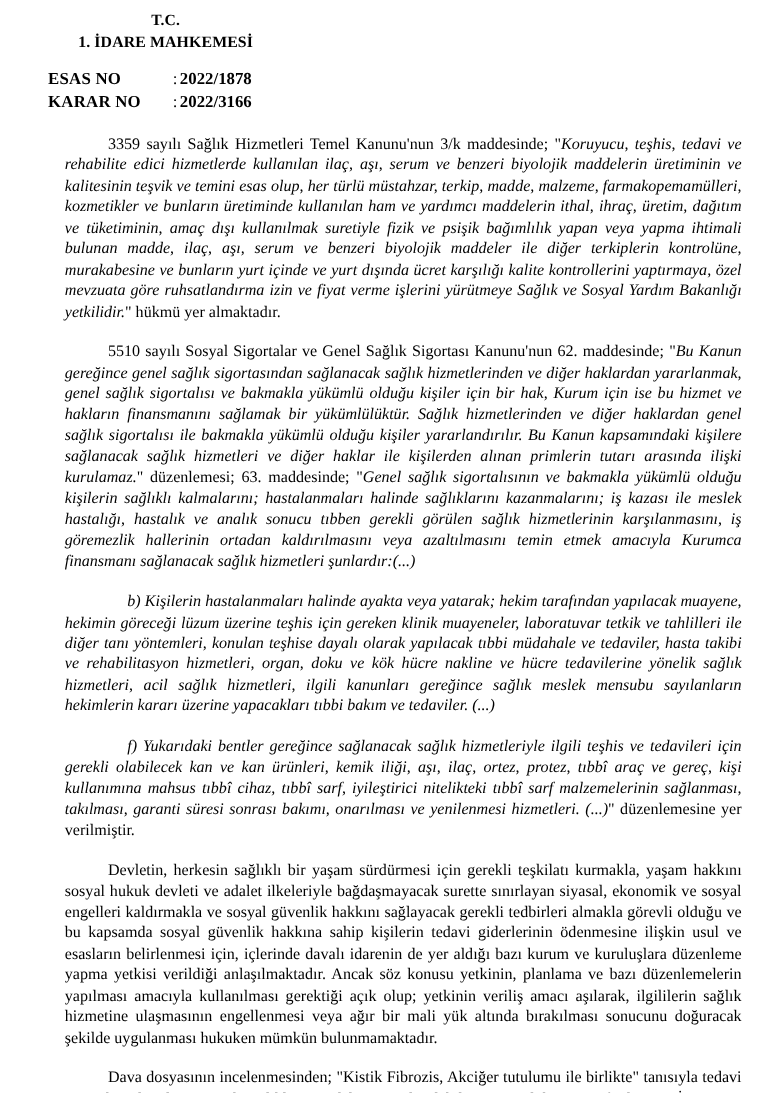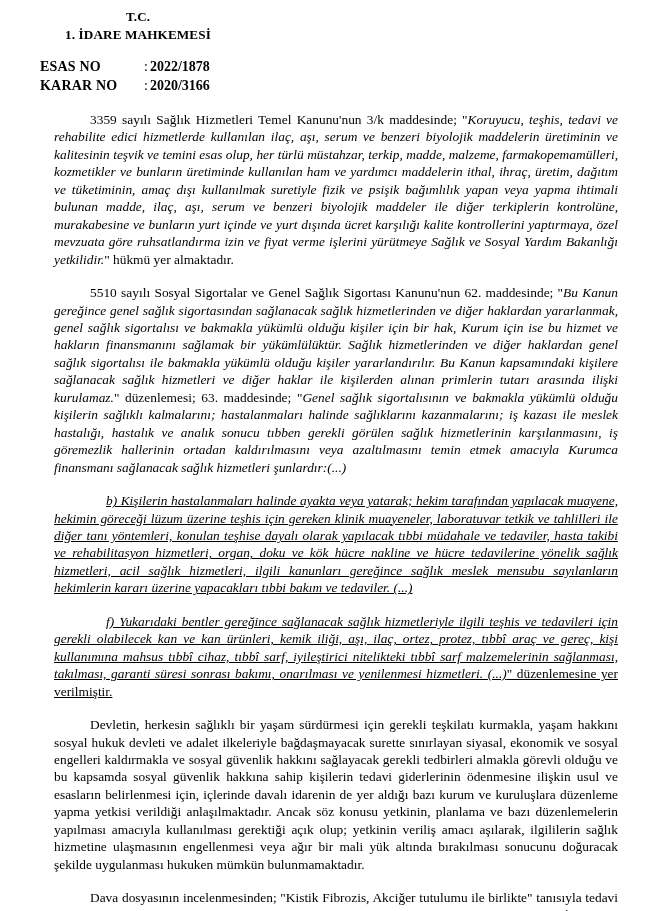--- a/index.html
+++ b/index.html
@@ -76,21 +76,20 @@
     text-align: justify;
     text-justify: inter-word;
   }
   .body-text p {
     margin: 16px;
     text-indent: 36px;
     text-align: justify;
   }
   .body-text p.sub-item {
     text-indent: 52px;
-    text-decoration: underline;
   }
   em, .it {
     font-style: italic;
   }
   .rm {
     font-style: normal;
   }
 </style>
 </head>
 <body>
@@ -104,21 +103,21 @@
 
   <div class="case-numbers">
     <div class="case-row">
       <span class="case-label">ESAS NO</span>
       <span class="case-colon">:</span>
       <span class="case-value">2022/1878</span>
     </div>
     <div class="case-row">
       <span class="case-label">KARAR NO</span>
       <span class="case-colon">:</span>
-      <span class="case-value">2020/3166</span>
+      <span class="case-value">2022/3166</span>
     </div>
   </div>
 
   <div class="body-text">
 
     <p><span class="rm">3359 sayılı Sağlık Hizmetleri Temel Kanunu'nun 3/k maddesinde; "</span><span class="it">Koruyucu, teşhis, tedavi ve rehabilite edici hizmetlerde kullanılan ilaç, aşı, serum ve benzeri biyolojik maddelerin üretiminin ve kalitesinin teşvik ve temini esas olup, her türlü müstahzar, terkip, madde, malzeme, farmakopemamülleri, kozmetikler ve bunların üretiminde kullanılan ham ve yardımcı maddelerin ithal, ihraç, üretim, dağıtım ve tüketiminin, amaç dışı kullanılmak suretiyle fizik ve psişik bağımlılık yapan veya yapma ihtimali bulunan madde, ilaç, aşı, serum ve benzeri biyolojik maddeler ile diğer terkiplerin kontrolüne, murakabesine ve bunların yurt içinde ve yurt dışında ücret karşılığı kalite kontrollerini yaptırmaya, özel mevzuata göre ruhsatlandırma izin ve fiyat verme işlerini yürütmeye Sağlık ve Sosyal Yardım Bakanlığı yetkilidir.</span><span class="rm">" hükmü yer almaktadır.</span></p>
 
     <p><span class="rm">5510 sayılı Sosyal Sigortalar ve Genel Sağlık Sigortası Kanunu'nun 62. maddesinde; "</span><span class="it">Bu Kanun gereğince genel sağlık sigortasından sağlanacak sağlık hizmetlerinden ve diğer haklardan yararlanmak, genel sağlık sigortalısı ve bakmakla yükümlü olduğu kişiler için bir hak, Kurum için ise bu hizmet ve hakların finansmanını sağlamak bir yükümlülüktür. Sağlık hizmetlerinden ve diğer haklardan genel sağlık sigortalısı ile bakmakla yükümlü olduğu kişiler yararlandırılır. Bu Kanun kapsamındaki kişilere sağlanacak sağlık hizmetleri ve diğer haklar ile kişilerden alınan primlerin tutarı arasında ilişki kurulamaz.</span><span class="rm">" düzenlemesi; 63. maddesinde; "</span><span class="it">Genel sağlık sigortalısının ve bakmakla yükümlü olduğu kişilerin sağlıklı kalmalarını; hastalanmaları halinde sağlıklarını kazanmalarını; iş kazası ile meslek hastalığı, hastalık ve analık sonucu tıbben gerekli görülen sağlık hizmetlerinin karşılanmasını, iş göremezlik hallerinin ortadan kaldırılmasını veya azaltılmasını temin etmek amacıyla Kurumca finansmanı sağlanacak sağlık hizmetleri şunlardır:(...)</span></p>
 
     <p class="sub-item"><span class="it">b) Kişilerin hastalanmaları halinde ayakta veya yatarak; hekim tarafından yapılacak muayene, hekimin göreceği lüzum üzerine teşhis için gereken klinik muayeneler, laboratuvar tetkik ve tahlilleri ile diğer tanı yöntemleri, konulan teşhise dayalı olarak yapılacak tıbbi müdahale ve tedaviler, hasta takibi ve rehabilitasyon hizmetleri, organ, doku ve kök hücre nakline ve hücre tedavilerine yönelik sağlık hizmetleri, acil sağlık hizmetleri, ilgili kanunları gereğince sağlık meslek mensubu sayılanların hekimlerin kararı üzerine yapacakları tıbbi bakım ve tedaviler. (...)</span></p>

